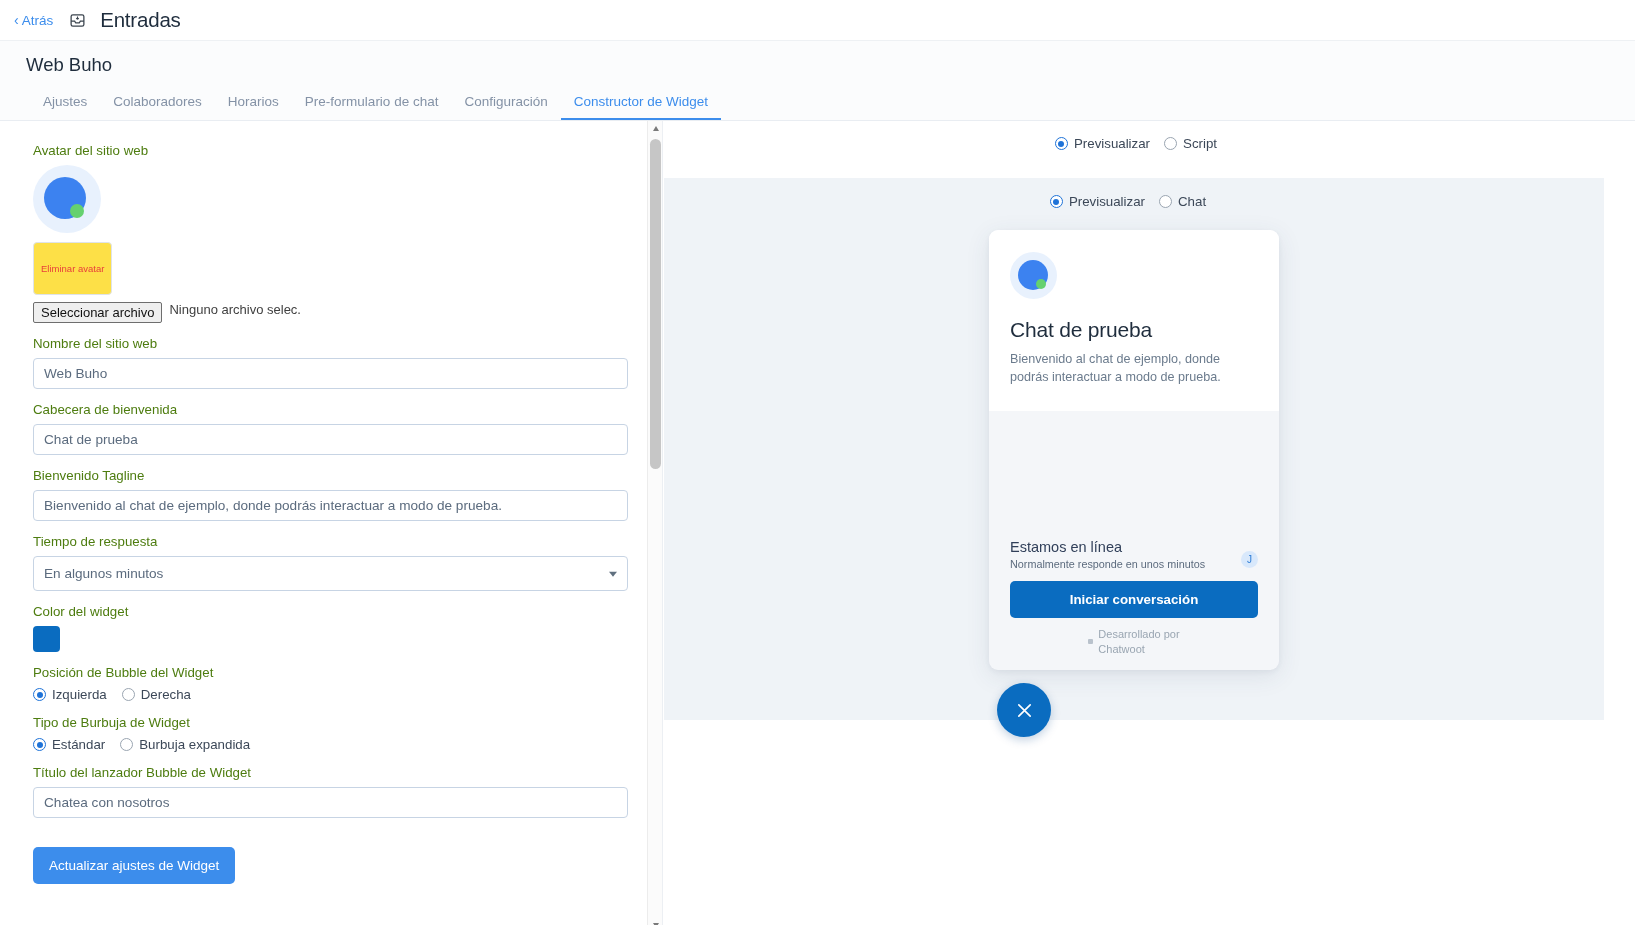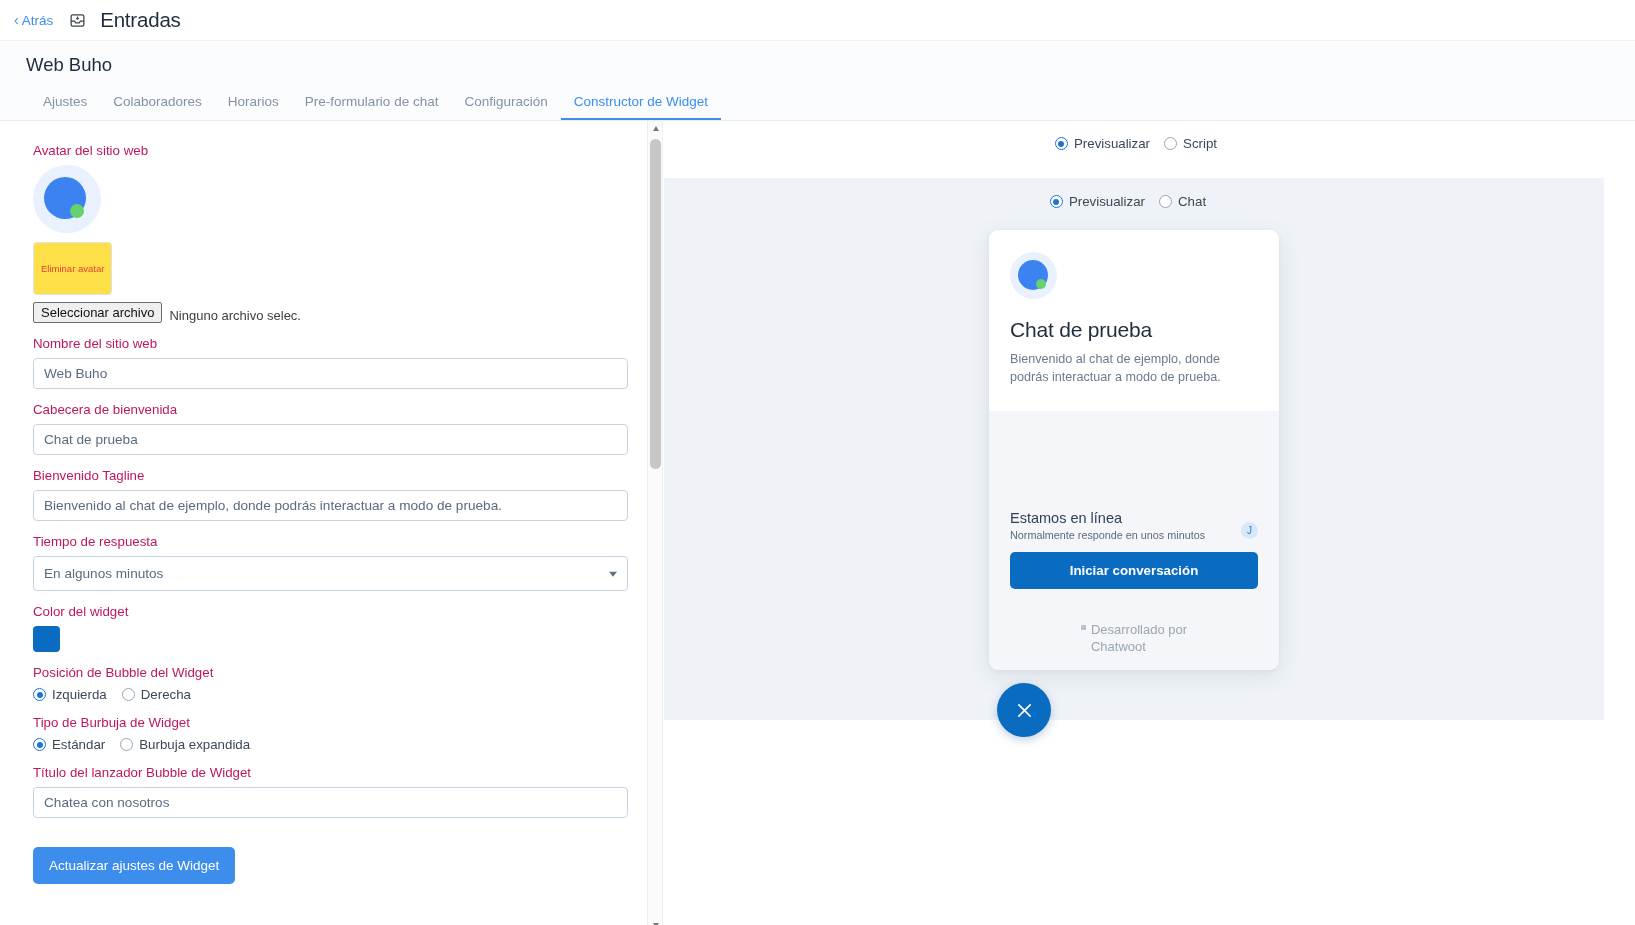--- a/index.html
+++ b/index.html
@@ -55,21 +55,21 @@
   
   .form-panel {
     width: 663px;
     background: #ffffff;
     border-right: 1px solid #eceff3;
     position: relative;
     padding: 22px 34px 0 33px;
     overflow: hidden;
   }
   .field-label {
-    font-size: 13.3px; color: #be185d; margin-bottom: 7px; display:block;
+    font-size: 13.3px; color: #4d7c0f; margin-bottom: 7px; display:block;
   }
   .fgroup { margin-bottom: 13px; }
 
   
   .avatar-wrap { margin-bottom: 7px; }
   .avatar-big {
     width: 68px; height: 68px; border-radius: 50%;
     background: #e8f1fd; position: relative;
     display: flex; align-items: center; justify-content: center;
   }
@@ -81,21 +81,21 @@
     position: absolute; width: 14px; height: 14px; border-radius: 50%;
     background: #65d16f; right: 17px; bottom: 15px;
   }
   .btn-remove-avatar {
     display:inline-block; margin-top: 9px;
     border: 1px solid #dfe3e8; background: #fde047; color: #e8403a;
     font-size: 9.5px; padding: 20px 7px; border-radius: 4px; cursor: pointer;
     font-family: "Liberation Sans", sans-serif;
     text-align: center;
   }
-  .file-row { display: flex; align-items: flex-end; gap: 7px; margin-top: 7px; }
+  .file-row { display: flex; align-items: flex-start; gap: 7px; margin-top: 7px; }
   .file-btn {
     border: 1px solid #6e6e6e; background: #efefef; color: #111;
     font-size: 13px; padding: 2px 7px; border-radius: 2px; cursor: pointer;
     font-family: "Liberation Sans", sans-serif;
   }
   .file-none { font-size: 13px; color: #404040; }
 
   .txt-input {
     width: 100%; height: 31px; border: 1px solid #c7d4e4; border-radius: 4px;
     padding: 0 10px; font-size: 13.6px; color: #5b6b7e;
@@ -209,21 +209,21 @@
     font-size: 13.3px; font-weight: 700; cursor: pointer;
     font-family: "Liberation Sans", sans-serif;
   }
   .wc-powered {
     display: flex; align-items: center; justify-content: center; gap: 5px;
     margin-top: 9px;
   }
   .wc-pw-dot {
     width: 5px; height: 5px; border-radius: 1px; background: #b9c2cc; flex:none;
   }
-  .wc-pw-text { font-size: 13px; color: #9aa6b2; line-height: 1.3; margin-top: 24px; }
+  .wc-pw-text { font-size: 11px; color: #9aa6b2; line-height: 1.3; }
 
   .fab-close {
     position: absolute; left: 50%; transform: translateX(-50%);
     margin-left: -110px;
     top: 505px; width: 54px; height: 54px; border-radius: 50%;
     background: #0a6cc0; border: none; cursor: pointer;
     display: flex; align-items: center; justify-content: center;
     box-shadow: 0 3px 10px rgba(10,70,140,.25);
   }
   .fab-close svg { width: 21px; height: 21px; }

